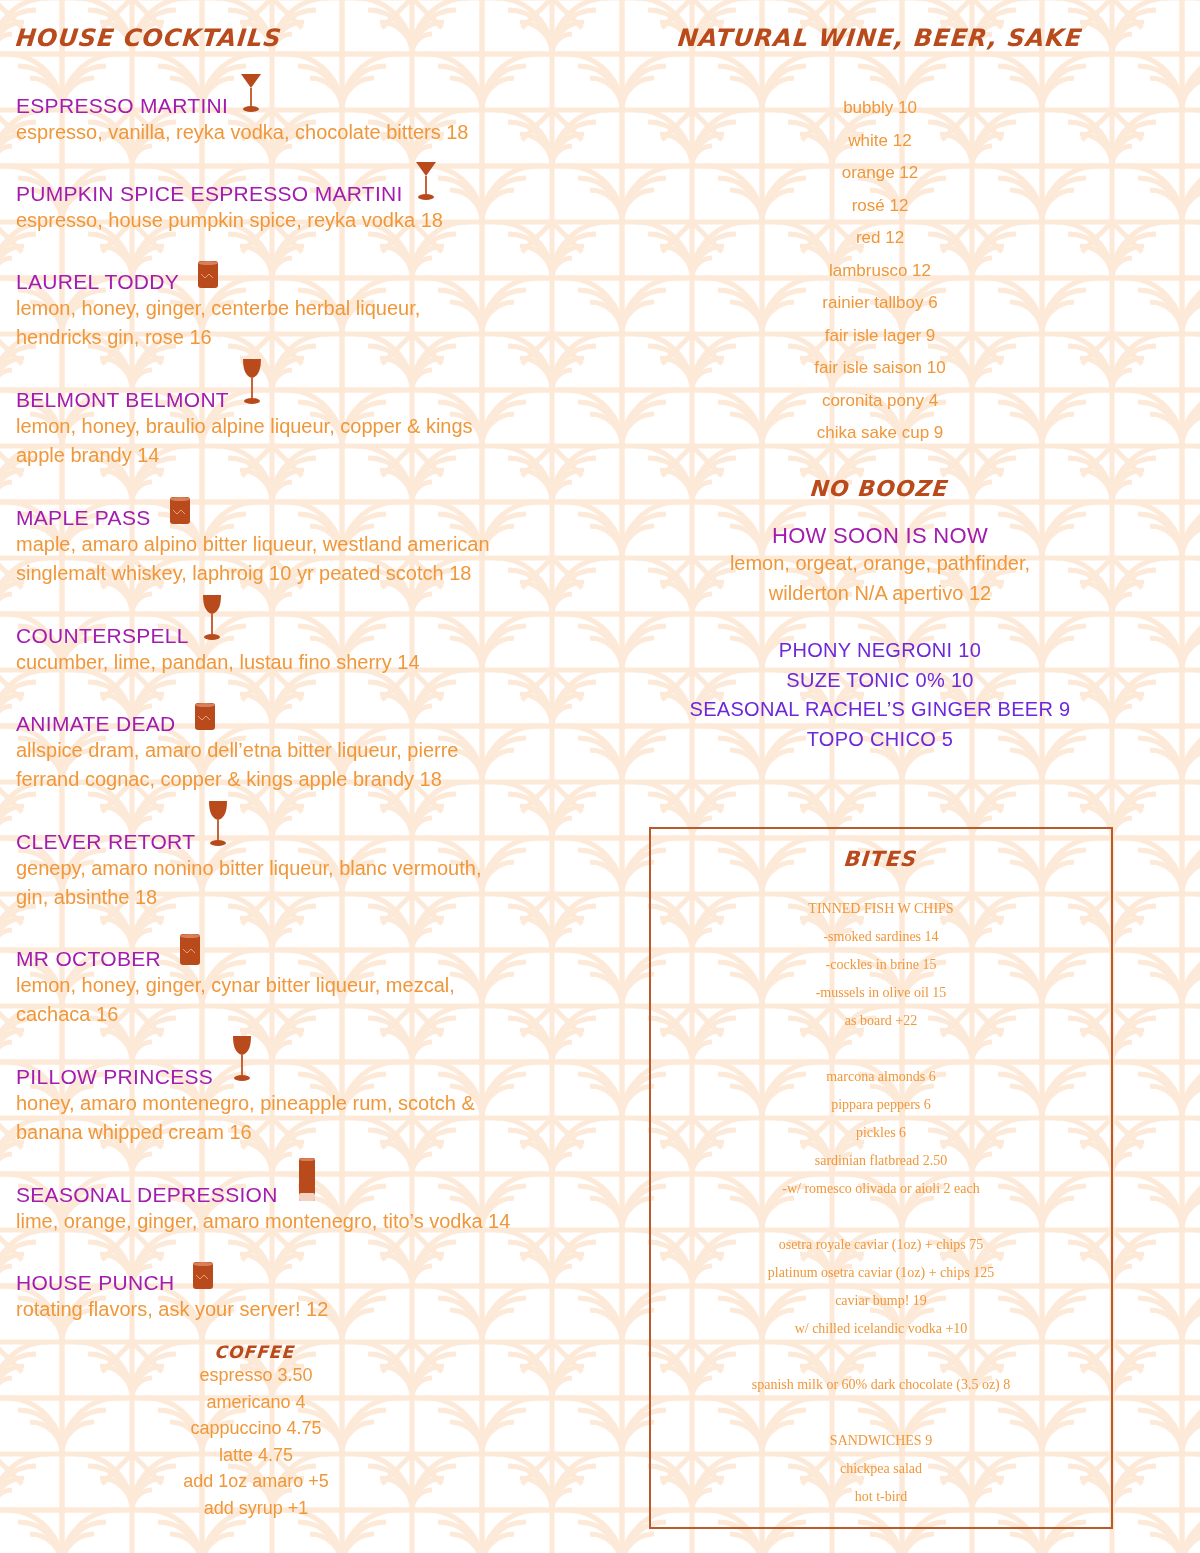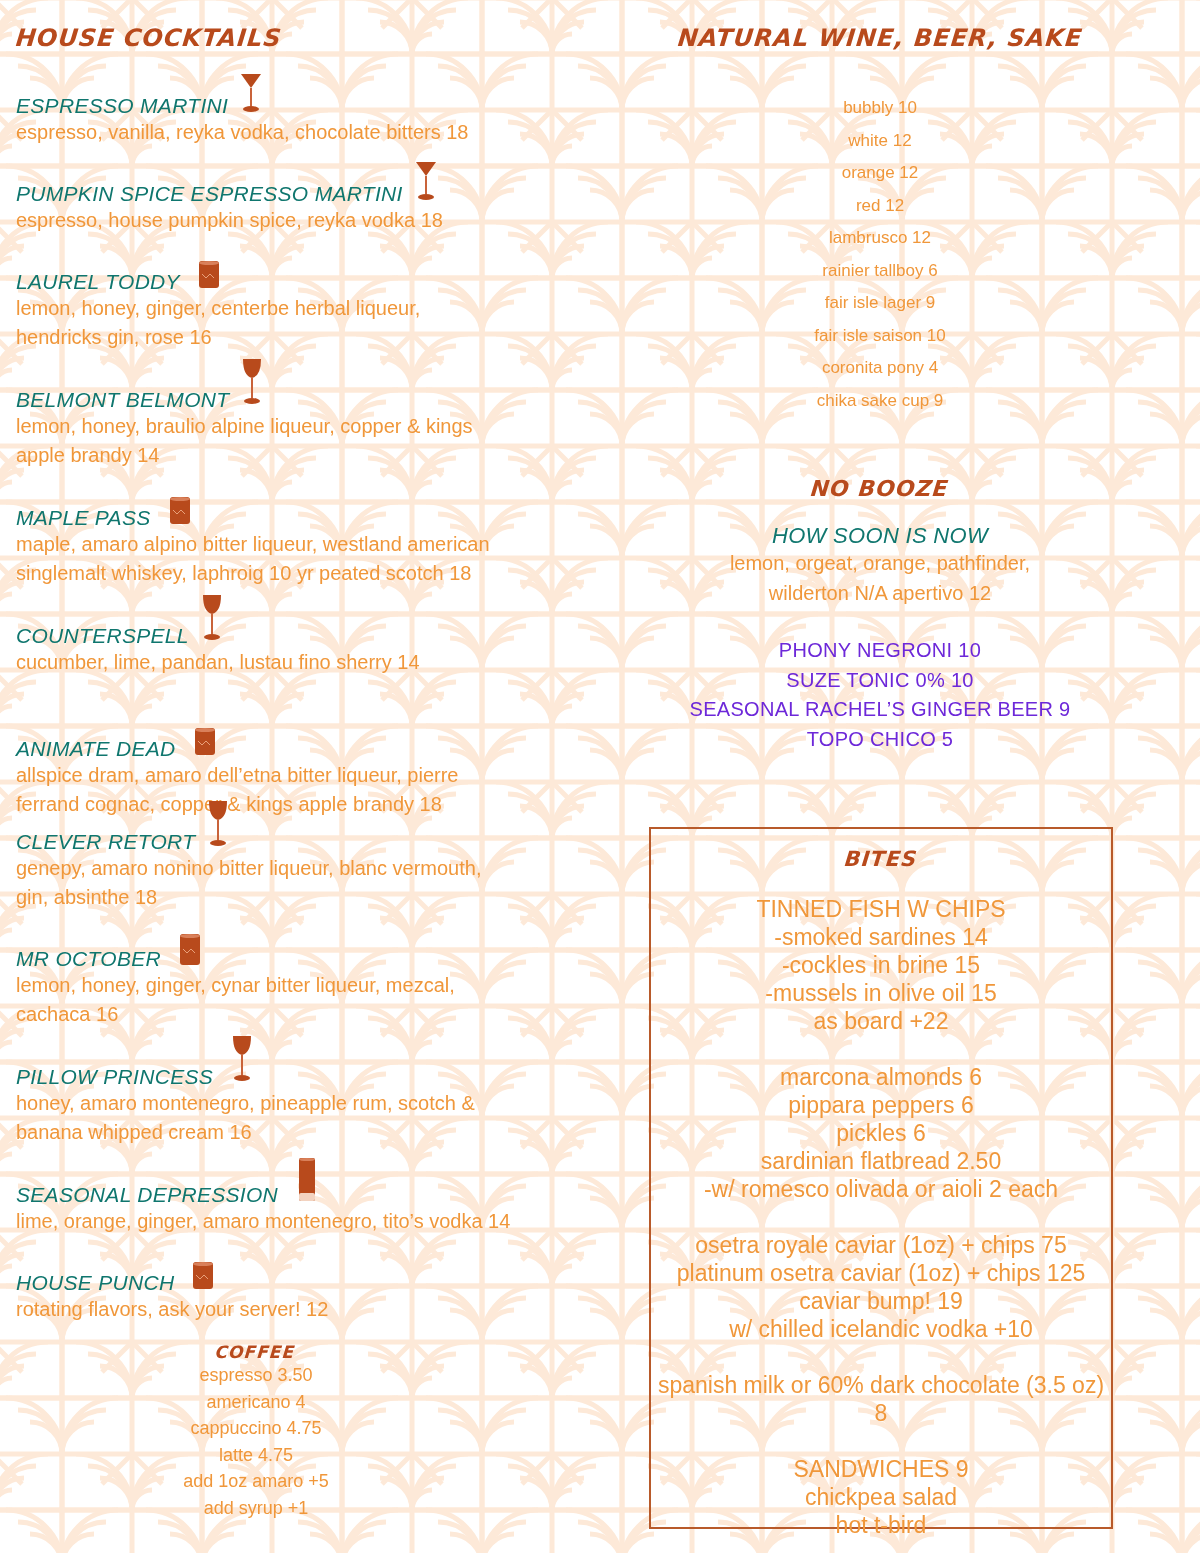--- a/index.html
+++ b/index.html
@@ -12,21 +12,21 @@
     position:absolute; inset:0; z-index:0;
   }
   .content { position:absolute; inset:0; z-index:1; }
 
   .title {
     font-family:"DejaVu Sans", sans-serif;
     font-weight:bold; font-style:italic;
     color:#b84a1c; letter-spacing:1px;
     text-transform:uppercase;
   }
-  .name { color:#0f766e; font-size:21px; letter-spacing:0.3px;font-style:italic; }
+  .name { color:#a21caf; font-size:21px; letter-spacing:0.3px; }
   .desc { color:#f0973a; font-size:20px; line-height:29px; }
 
   
   .left { position:absolute; left:16px; top:24px; width:600px; }
   .left .title.main { font-size:24px; transform:skewX(-6deg); display:inline-block; }
   .cocktail { position:absolute; left:0; width:600px; }
   .cocktail .name-row { display:flex; align-items:flex-end; height:30px; }
   .cocktail .icon { margin-left:12px; display:inline-block; }
 
   .coffee { position:absolute; left:96px; top:1342px; width:320px; text-align:center; }
@@ -41,21 +41,21 @@
   .nobooze { position:absolute; left:640px; width:480px; text-align:center; }
   .nobooze .name { font-size:22px; }
   .nobooze .desc { font-size:20px; line-height:29.5px; }
   .nobooze .nb-item { font-size:20px; color:#6d28d9; line-height:29.5px; letter-spacing:0.3px; }
 
   .bites-box {
     position:absolute; left:649px; top:827px; width:464px; height:702px;
     border:2.5px solid #b85a2a; box-sizing:border-box;
   }
   .bites-inner { position:absolute; left:0; top:0; width:100%; text-align:center; }
-  .bites-inner .desc { font-size:23px; line-height:28px; }
+  .bites-inner .desc { font-size:14px; line-height:28px;font-family:Liberation Serif, serif; }
   .gap { height:28px; }
 </style>
 </head>
 <body>
 
 <svg class="bg" width="1200" height="1553" xmlns="http://www.w3.org/2000/svg">
   <defs>
     <pattern id="tile" x="-8" y="-2" width="140" height="112" patternUnits="userSpaceOnUse">
       <g fill="none" stroke="#fde9d8" stroke-width="5">
         <rect x="0" y="0" width="70" height="56"></rect>
@@ -169,21 +169,21 @@
         <svg width="22" height="48" viewBox="0 0 22 48">
             <path d="M2 1 H20 Q20 18 11 20 Q2 18 2 1Z" fill="#b84a1c"></path>
             <rect x="10" y="20" width="2" height="20" fill="#c9633a"></rect>
             <ellipse cx="11" cy="43" rx="8" ry="3" fill="#b84a1c"></ellipse>
           </svg>
       </span>
     </div>
     <div class="desc">cucumber, lime, pandan, lustau fino sherry 14</div>
   </div>
 
-  <div class="cocktail" style="left:16px; top:706px;margin-top:25px;">
+  <div class="cocktail" style="left:16px; top:706px;">
     <div class="name-row">
       <span class="name">ANIMATE DEAD</span>
       <span class="icon" style="margin-left:18px;">
         <svg width="22" height="30" viewBox="0 0 22 30">
             <rect x="1" y="1" width="20" height="27" rx="3" fill="#b84a1c"></rect>
             <ellipse cx="11" cy="3" rx="10" ry="2" fill="#d9805a"></ellipse>
             <path d="M4 14 l4 4 l4 -4 l4 4" stroke="#e8a07a" stroke-width="1" fill="none"></path>
           </svg>
       </span>
     </div>
@@ -274,20 +274,21 @@
     <div class="desc">add syrup +1</div>
   </div>
 
   <div class="right-title" style="top:24px;">
     <div class="title" style="font-size:24px; display:inline-block; transform:skewX(-6deg);">NATURAL WINE, BEER, SAKE</div>
   </div>
   <div class="wine-list">
     <div class="desc">bubbly 10</div>
     <div class="desc">white 12</div>
     <div class="desc">orange 12</div>
+    <div class="desc">rosé 12</div>
     <div class="desc">red 12</div>
     <div class="desc">lambrusco 12</div>
     <div class="desc">rainier tallboy 6</div>
     <div class="desc">fair isle lager 9</div>
     <div class="desc">fair isle saison 10</div>
     <div class="desc">coronita pony 4</div>
     <div class="desc">chika sake cup 9</div>
   </div>
 
   <div class="nobooze" style="top:476px;">

